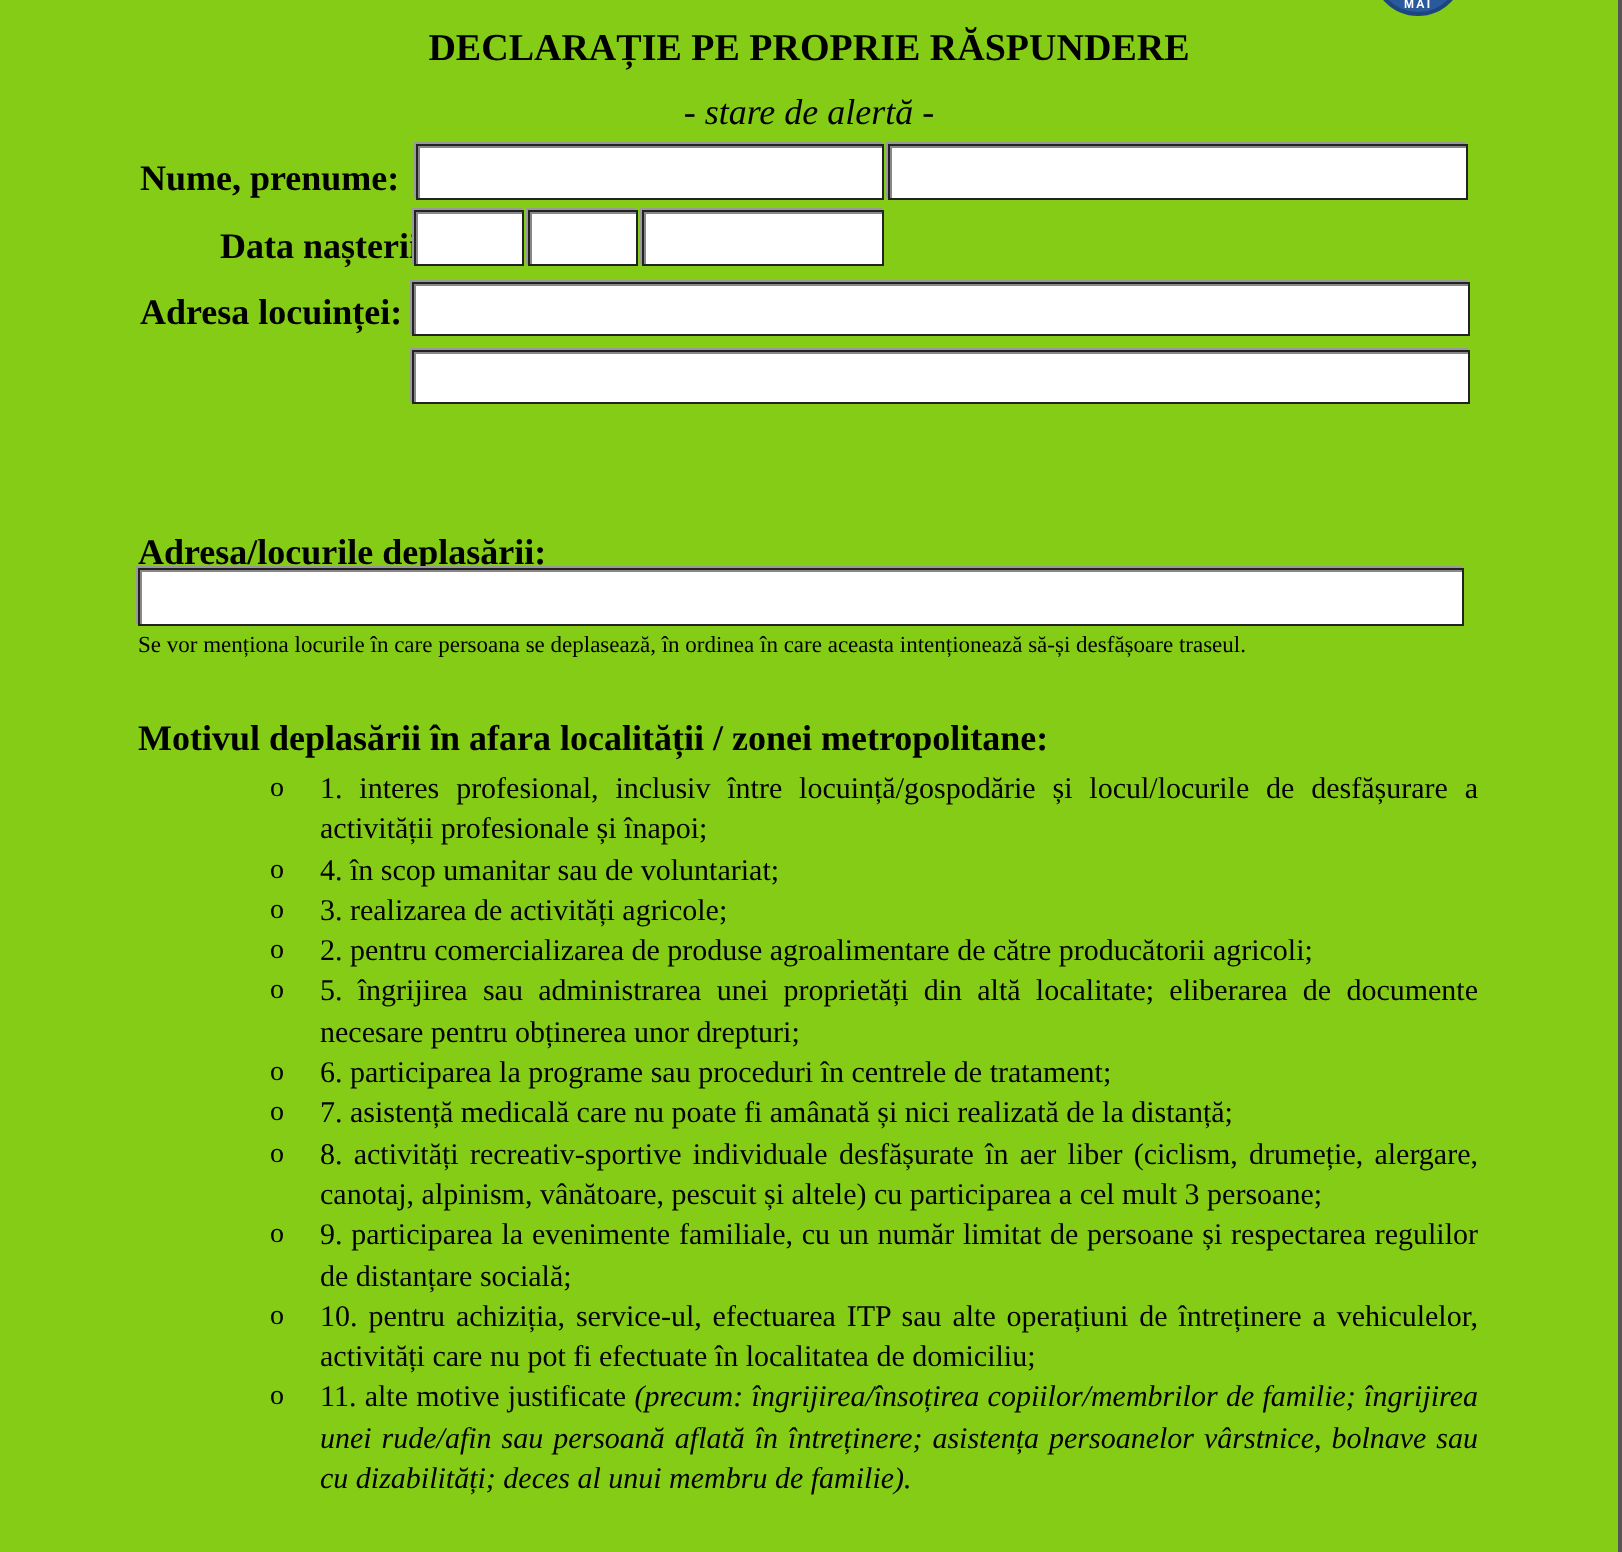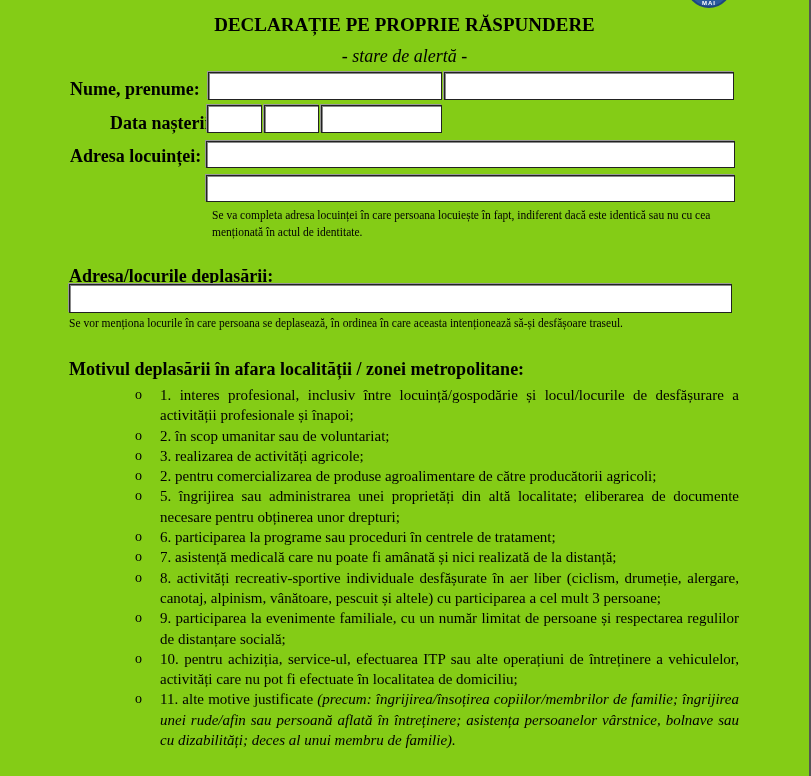--- a/index.html
+++ b/index.html
@@ -61,36 +61,35 @@
   <div class="box" style="left:444px; top:72px; width:290px; height:28px;"></div>
 
   <div class="label" style="left:70px; top:113px;margin-left:40px;">Data nașterii:</div>
   <div class="box" style="left:207px; top:105px; width:55px; height:28px;"></div>
   <div class="box" style="left:264px; top:105px; width:55px; height:28px;"></div>
   <div class="box" style="left:321px; top:105px; width:121px; height:28px;"></div>
 
   <div class="label" style="left:70px; top:146px;">Adresa locuinței:</div>
   <div class="box" style="left:206px; top:141px; width:529px; height:27px;"></div>
   <div class="box" style="left:206px; top:175px; width:529px; height:27px;"></div>
-  <div class="note" style="left:212px; top:207px; width:530px;">Se va completa adresa locuinței în care persoana locuiește în fapt, indiferent dacă este identică sau nu cu cea menționată în actul de identitate.</div>
 
   <div class="label" style="left:69px; top:266px;">Adresa/locurile deplasării:</div>
   <div class="box" style="left:69px; top:284px; width:663px; height:29px;"></div>
   <div class="note" style="left:69px; top:315px; width:720px; white-space:nowrap;">Se vor menționa locurile în care persoana se deplasează, în ordinea în care aceasta intenționează să-și desfășoare traseul.</div>
 
   <div class="label" style="left:69px; top:359px;">Motivul deplasării în afara localității / zonei metropolitane:</div>
 
   <ul class="reasons">
     <li>
         <span class="bullet">o</span>
         <span class="txt">1. interes profesional, inclusiv între locuință/gospodărie și locul/locurile de desfășurare a activității profesionale și înapoi;</span>
       </li>
     <li>
         <span class="bullet">o</span>
-        <span class="txt">2. în scop umanitar sau de voluntariat;</span>
+        <span class="txt">4. în scop umanitar sau de voluntariat;</span>
       </li>
     <li>
         <span class="bullet">o</span>
         <span class="txt">3. realizarea de activități agricole;</span>
       </li>
     <li>
         <span class="bullet">o</span>
         <span class="txt">2. pentru comercializarea de produse agroalimentare de către producătorii agricoli;</span>
       </li>
     <li>

